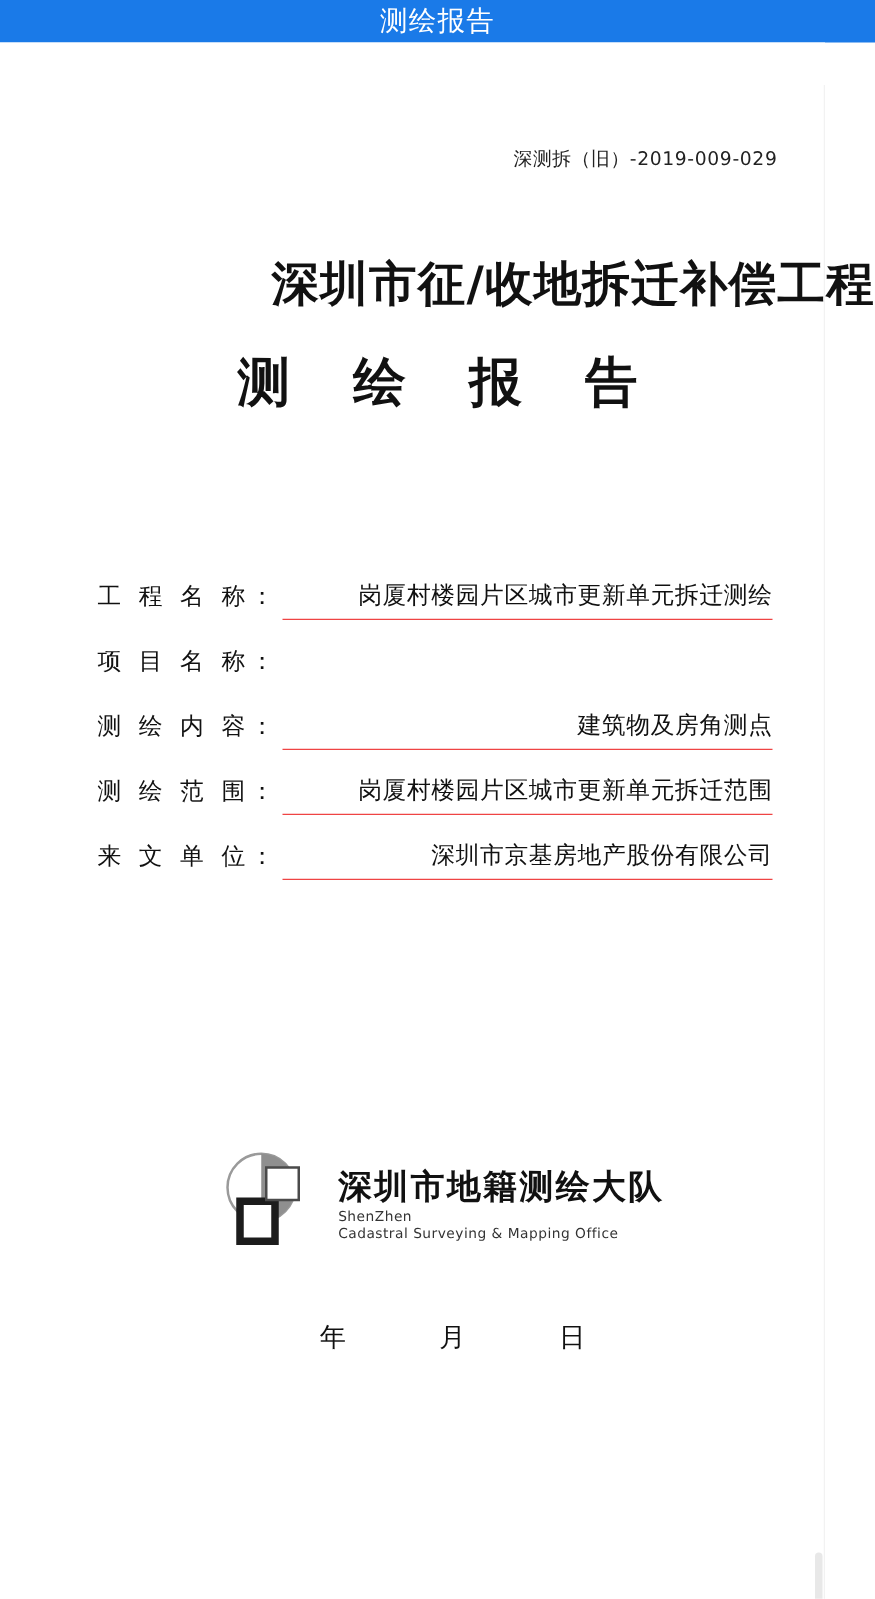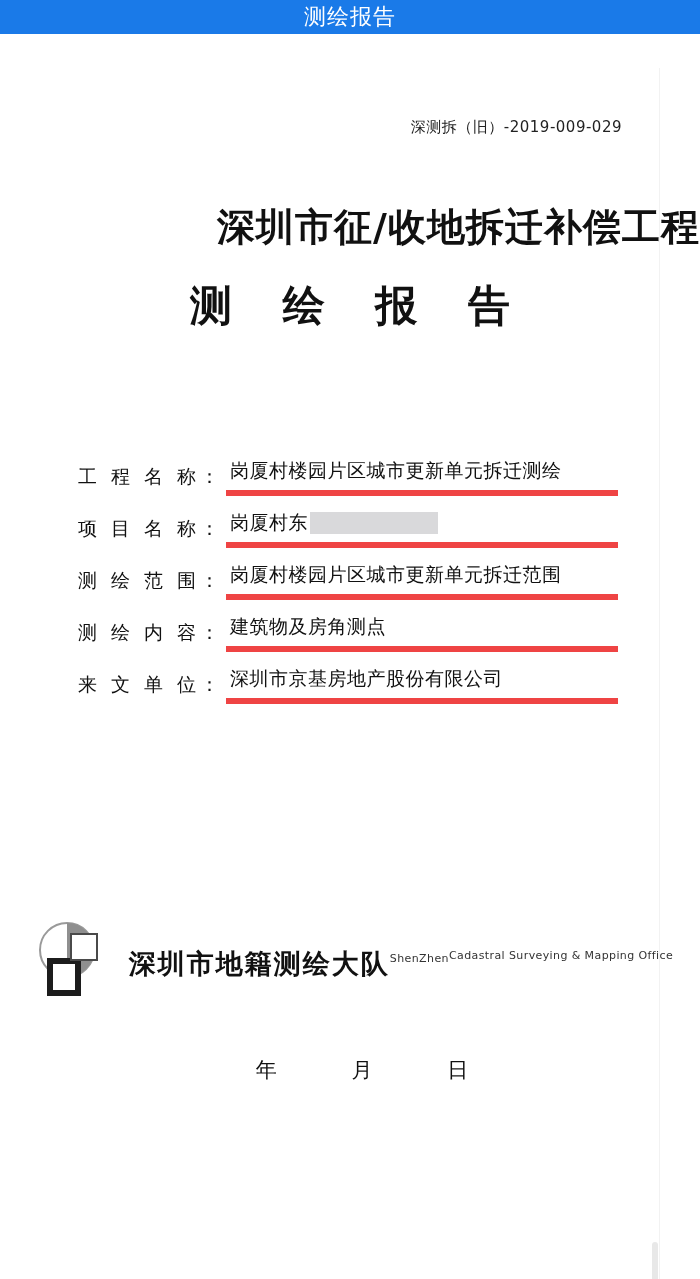--- a/index.html
+++ b/index.html
@@ -100,25 +100,26 @@
     font-size: 19px;
     color: #111;
     letter-spacing: 4px;
     white-space: nowrap;
     padding-bottom: 6px;
     text-align: left;
     font-weight: 400;
   }
   .field-value-wrap {
     flex: 1;
-    border-bottom: 6px solid #ef4444;
+    border-bottom: 1px solid #ef4444;
     padding-bottom: 6px;
     padding-left: 4px;
     position: relative;
     min-height: 30px;
+    text-align: right;
   }
   .field-value {
     font-size: 19px;
     color: #111;
     letter-spacing: 0.5px;
     white-space: nowrap;
   }
   .redaction {
     display: inline-block;
     width: 128px;
@@ -142,21 +143,21 @@
   }
   .logo-mark {
     position: relative;
     width: 92px;
     height: 92px;
     margin-right: 10px;
     flex: none;
   }
   .logo-text {
     display: flex;
-    flex-direction: row;
+    flex-direction: column;
     padding-top: 8px;
   }
   .logo-cn {
     font-size: 27px;
     font-weight: bold;
     color: #111;
     letter-spacing: 2px;
     line-height: 1.1;
     font-family: "DejaVu Sans", "Liberation Sans", sans-serif;
   }
@@ -221,37 +222,34 @@
 
       <div class="field-row">
         <div class="field-label">工 程 名 称：</div>
         <div class="field-value-wrap">
           <span class="field-value">岗厦村楼园片区城市更新单元拆迁测绘</span>
         </div>
       </div>
 
       <div class="field-row">
         <div class="field-label">项 目 名 称：</div>
-        <div class="field-value-wrap">
-          <span class="field-value">岗厦村东</span><span class="redaction"></span>
-        </div>
-      </div>
-
+      </div>
+
+
+      <div class="field-row">
+        <div class="field-label">测 绘 内 容：</div>
+        <div class="field-value-wrap">
+          <span class="field-value">建筑物及房角测点</span>
+        </div>
+      </div>
 
       <div class="field-row">
         <div class="field-label">测 绘 范 围：</div>
         <div class="field-value-wrap">
           <span class="field-value">岗厦村楼园片区城市更新单元拆迁范围</span>
-        </div>
-      </div>
-
-      <div class="field-row">
-        <div class="field-label">测 绘 内 容：</div>
-        <div class="field-value-wrap">
-          <span class="field-value">建筑物及房角测点</span>
         </div>
       </div>
 
       <div class="field-row">
         <div class="field-label">来 文 单 位：</div>
         <div class="field-value-wrap">
           <span class="field-value">深圳市京基房地产股份有限公司</span>
         </div>
       </div>
 

